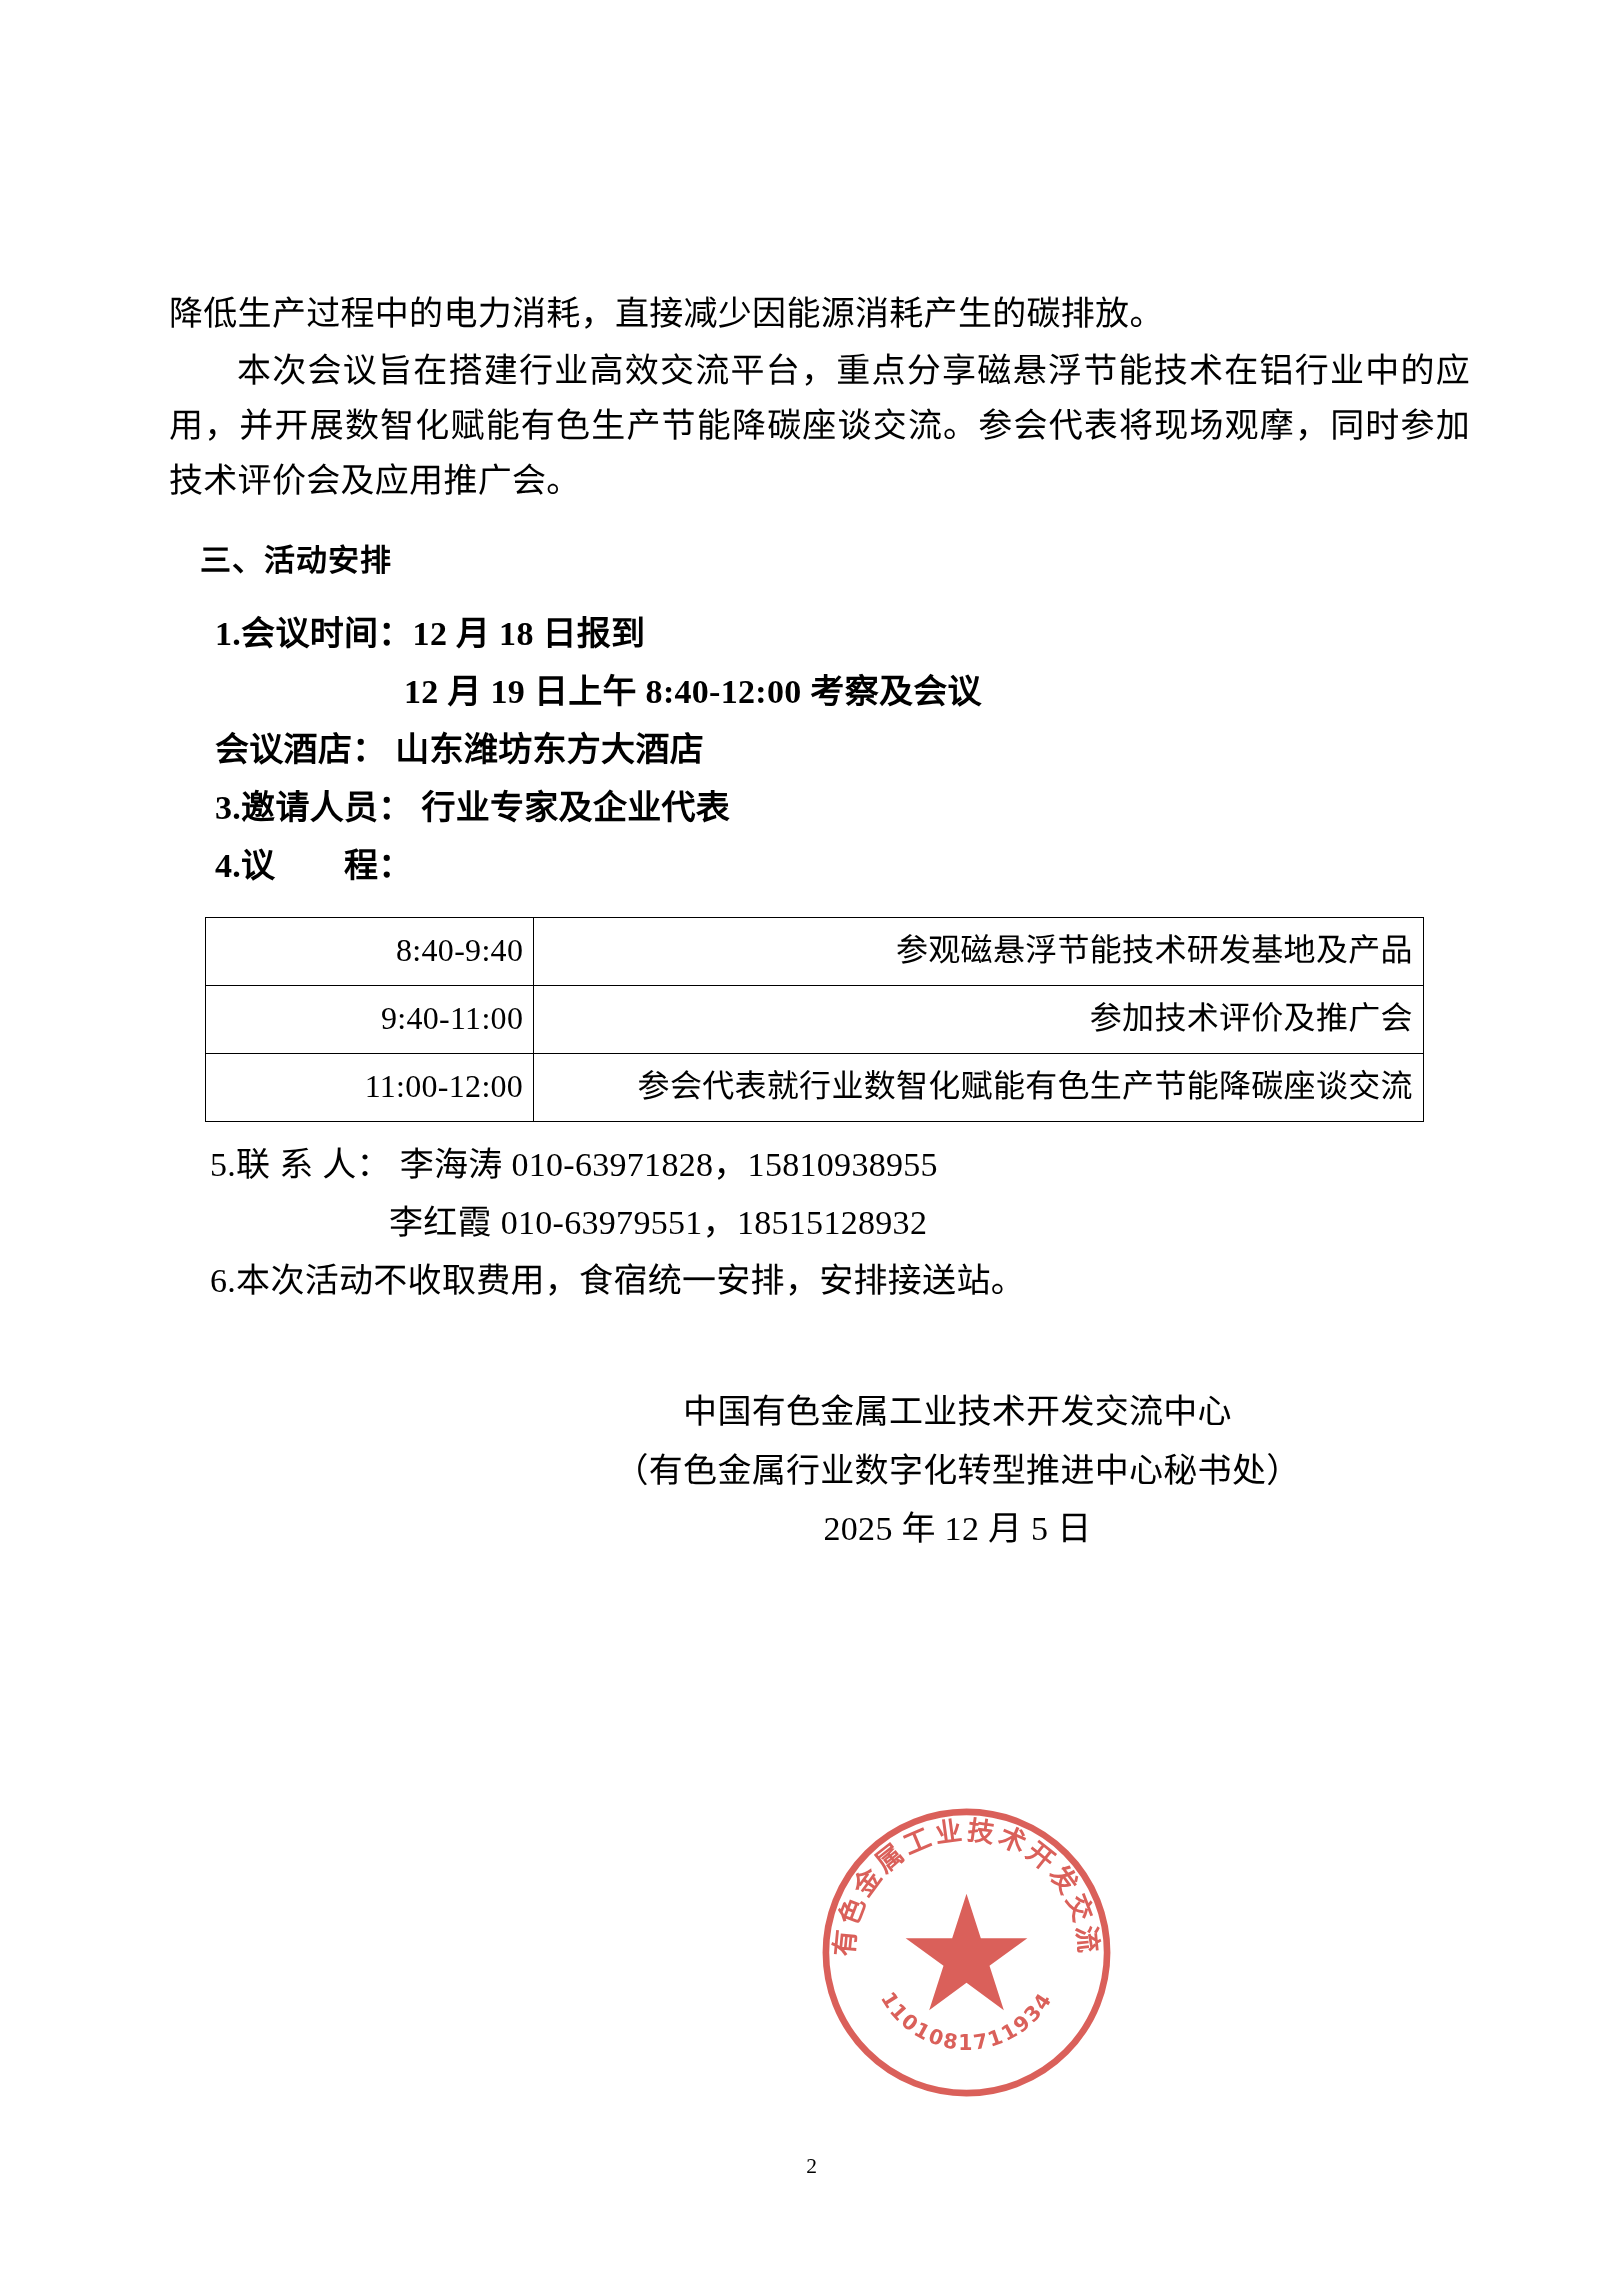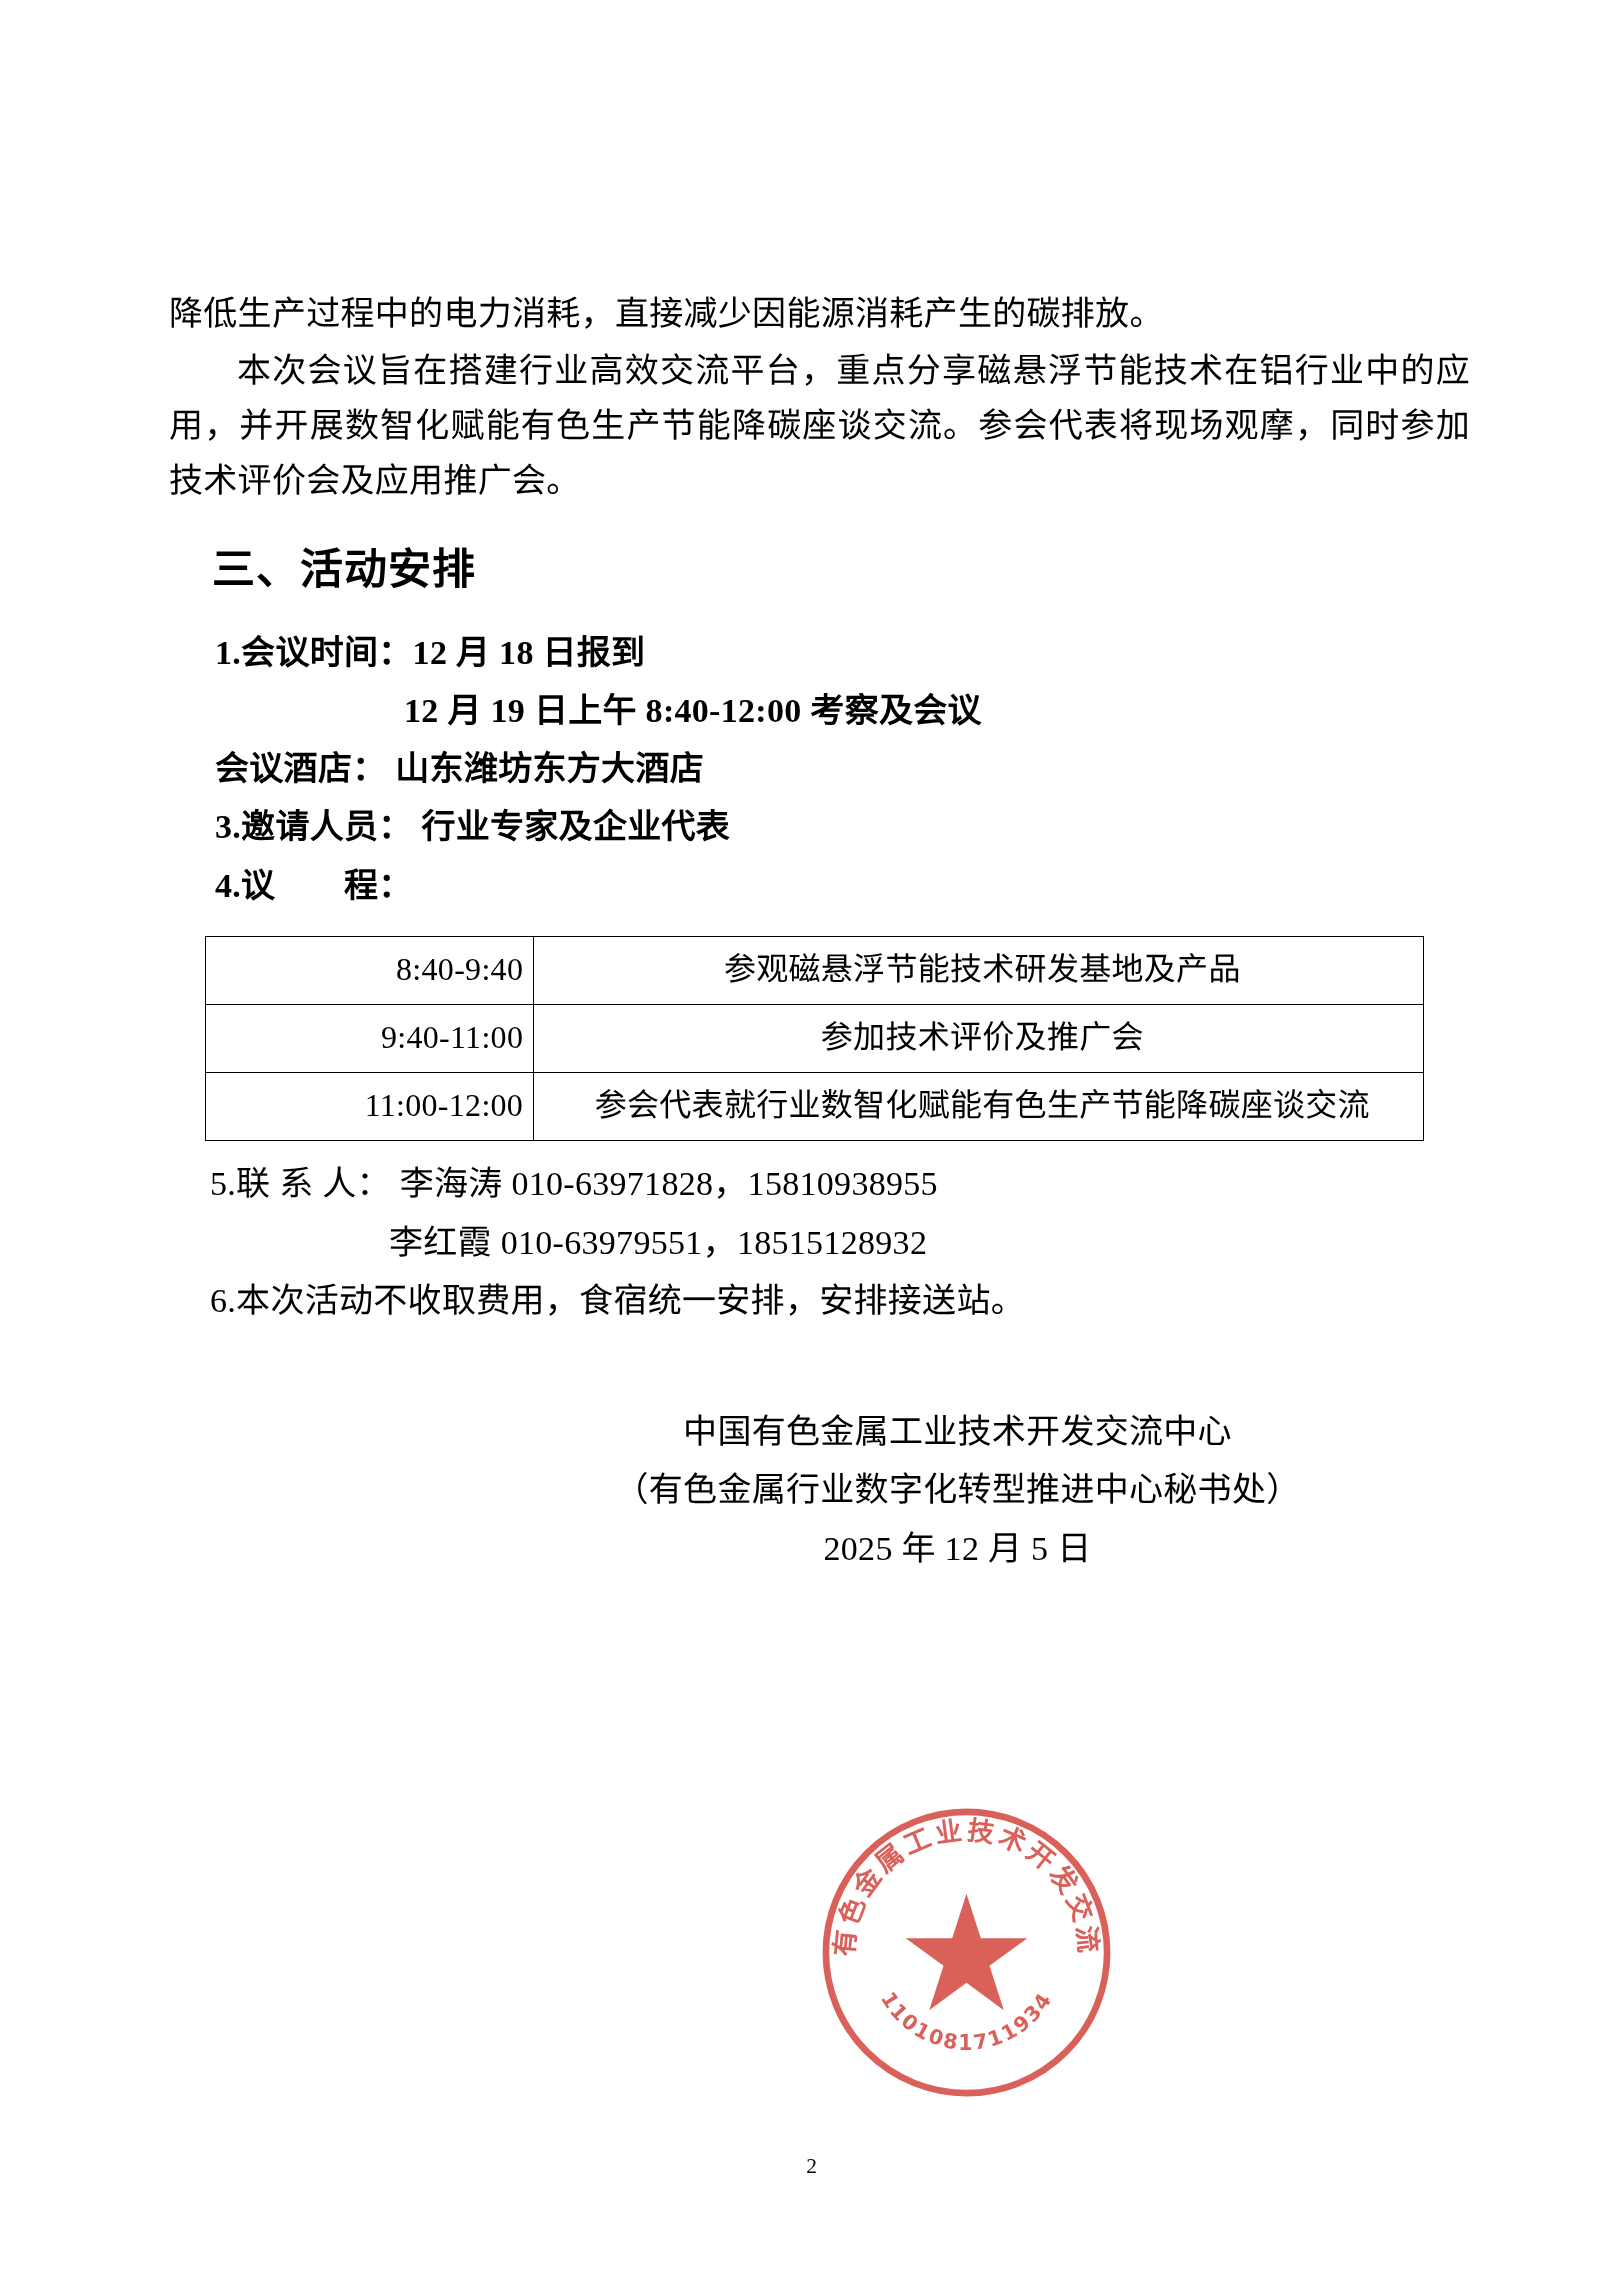--- a/index.html
+++ b/index.html
@@ -29,21 +29,21 @@
     margin: 0 0 2px 0;
     text-align: justify;
     text-justify: inter-ideograph;
   }
   .indent-2 {
     text-indent: 2em;
   }
   .section-heading {
     font-family: "DejaVu Sans", "Liberation Sans", sans-serif;
     font-weight: bold;
-    font-size: 43px;
+    font-size: 31px;
     margin: 26.6px 0 20.4px 0;
     text-indent: 1em;
     letter-spacing: 1px;
   }
   .list-line {
     margin: 0 0 3.1px 0;
     padding-left: 46px;
     font-weight: bold;
   }
   .list-line.deep {
@@ -67,21 +67,21 @@
     line-height: 1.55;
     padding: 8.2px 10.2px 9.2px 10.2px;
     vertical-align: middle;
   }
   table.agenda td.time {
     width: 307px;
     text-align: right;
   }
   table.agenda td.desc {
     padding-left: 17.4px;
-    text-align: center;
+    text-align: right;
   }
   .contact-line {
     margin: 0 0 3.1px 0;
     padding-left: 41px;
   }
   .contact-line.sub {
     padding-left: 220px;
   }
   .signature {
     margin-top: 77px;

